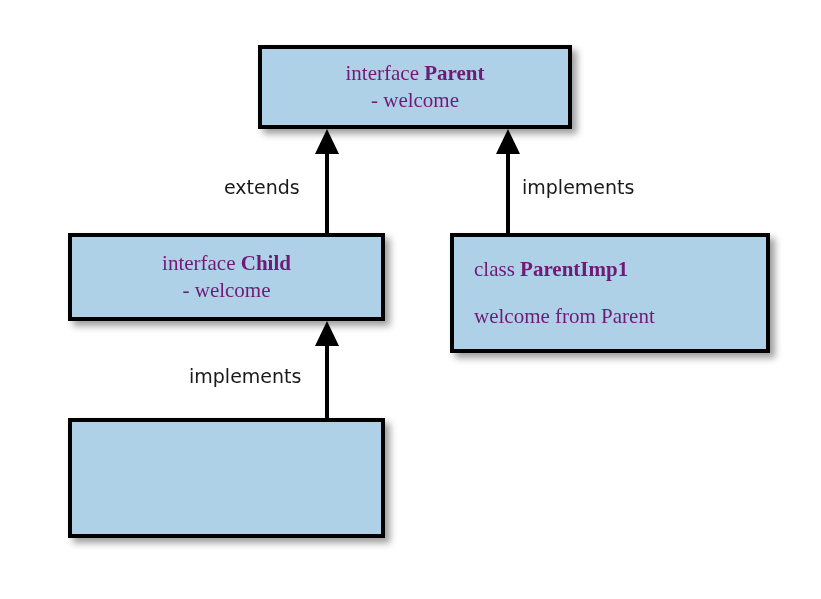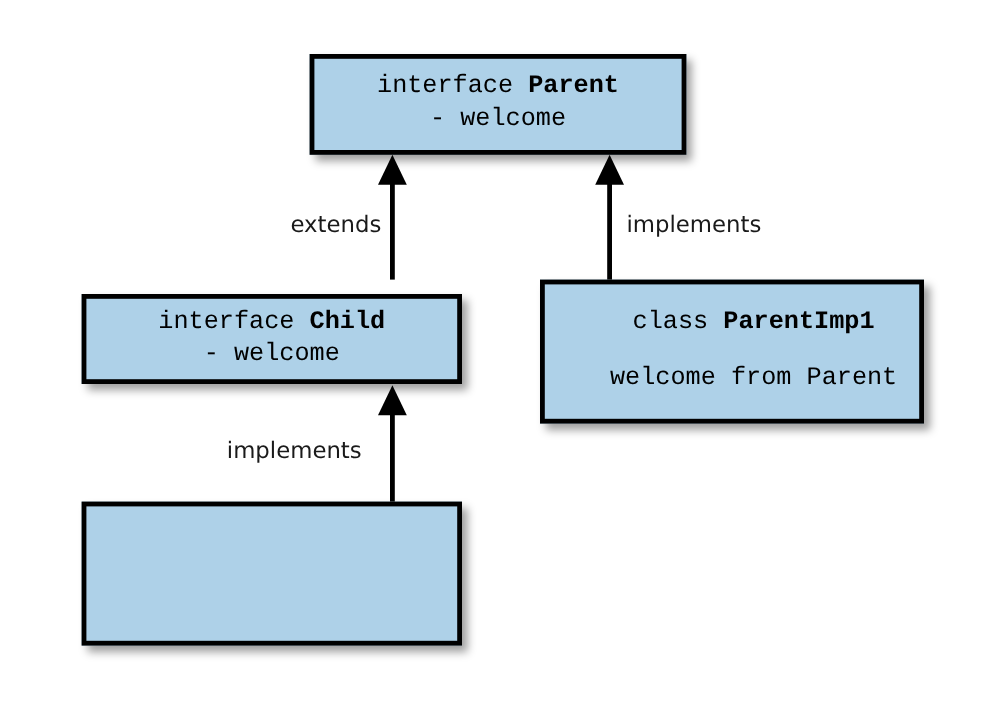--- a/index.html
+++ b/index.html
@@ -19,50 +19,50 @@
     overflow: hidden;
   }
 
   
   .node {
     position: absolute;
     box-sizing: border-box;
     background: #aed1e8;
     border: 4px solid #000000;
     box-shadow: 5px 5px 7px rgba(0,0,0,0.38);
-    font-family: Liberation Mono, monospace;
-    color: #000000;
+    font-family: Liberation Serif, serif;
+    color: #701a75;
     display: flex;
     flex-direction: column;
     justify-content: center;
   }
   .node .line {
     white-space: pre;
     font-size: 21px;
     line-height: 1.28;
     letter-spacing: 0px;
   }
   .node.center-text .line {
     text-align: center;
     padding: 0 6px;
   }
   .node.left-text .line {
-    text-align: center;
-    padding-left: 36px;
+    text-align: left;
+    padding-left: 20px;
   }
   .node .line b {
     font-weight: bold;
   }
   .node .gap {
     height: 20px;
   }
 
   
   #node-parent     { left: 258px; top: 45px;  width: 314px; height: 84px; }
-  #node-child      { left: 68px;  top: 245px; width: 317px; height: 75px; }
+  #node-child      { left: 68px;  top: 233px; width: 317px; height: 88px; }
   #node-parentimp1 { left: 450px; top: 233px; width: 320px; height: 120px; }
   #node-childimp1  { left: 68px;  top: 418px; width: 317px; height: 120px; }
 
   
   .edge-line {
     position: absolute;
     width: 4px;
     background: #000000;
   }
   .arrowhead {
@@ -77,21 +77,21 @@
     position: absolute;
     font-family: "DejaVu Sans", sans-serif;
     font-size: 19px;
     color: #1a1a1a;
     white-space: nowrap;
   }
 
   
   #edge-extends-line  { left: 325px; top: 152px; height: 81px; }
   #edge-extends-arrow { left: 315px; top: 129px; }
-  #label-extends      { left: 242px; top: 176px; }
+  #label-extends      { left: 224px; top: 176px; }
 
   
   #edge-impl-parent-line  { left: 506px; top: 152px; height: 81px; }
   #edge-impl-parent-arrow { left: 496px; top: 129px; }
   #label-impl-parent      { left: 522px; top: 176px; }
 
   
   #edge-impl-child-line  { left: 325px; top: 345px; height: 73px; }
   #edge-impl-child-arrow { left: 315px; top: 321px; }
   #label-impl-child      { left: 189px; top: 365px; }

